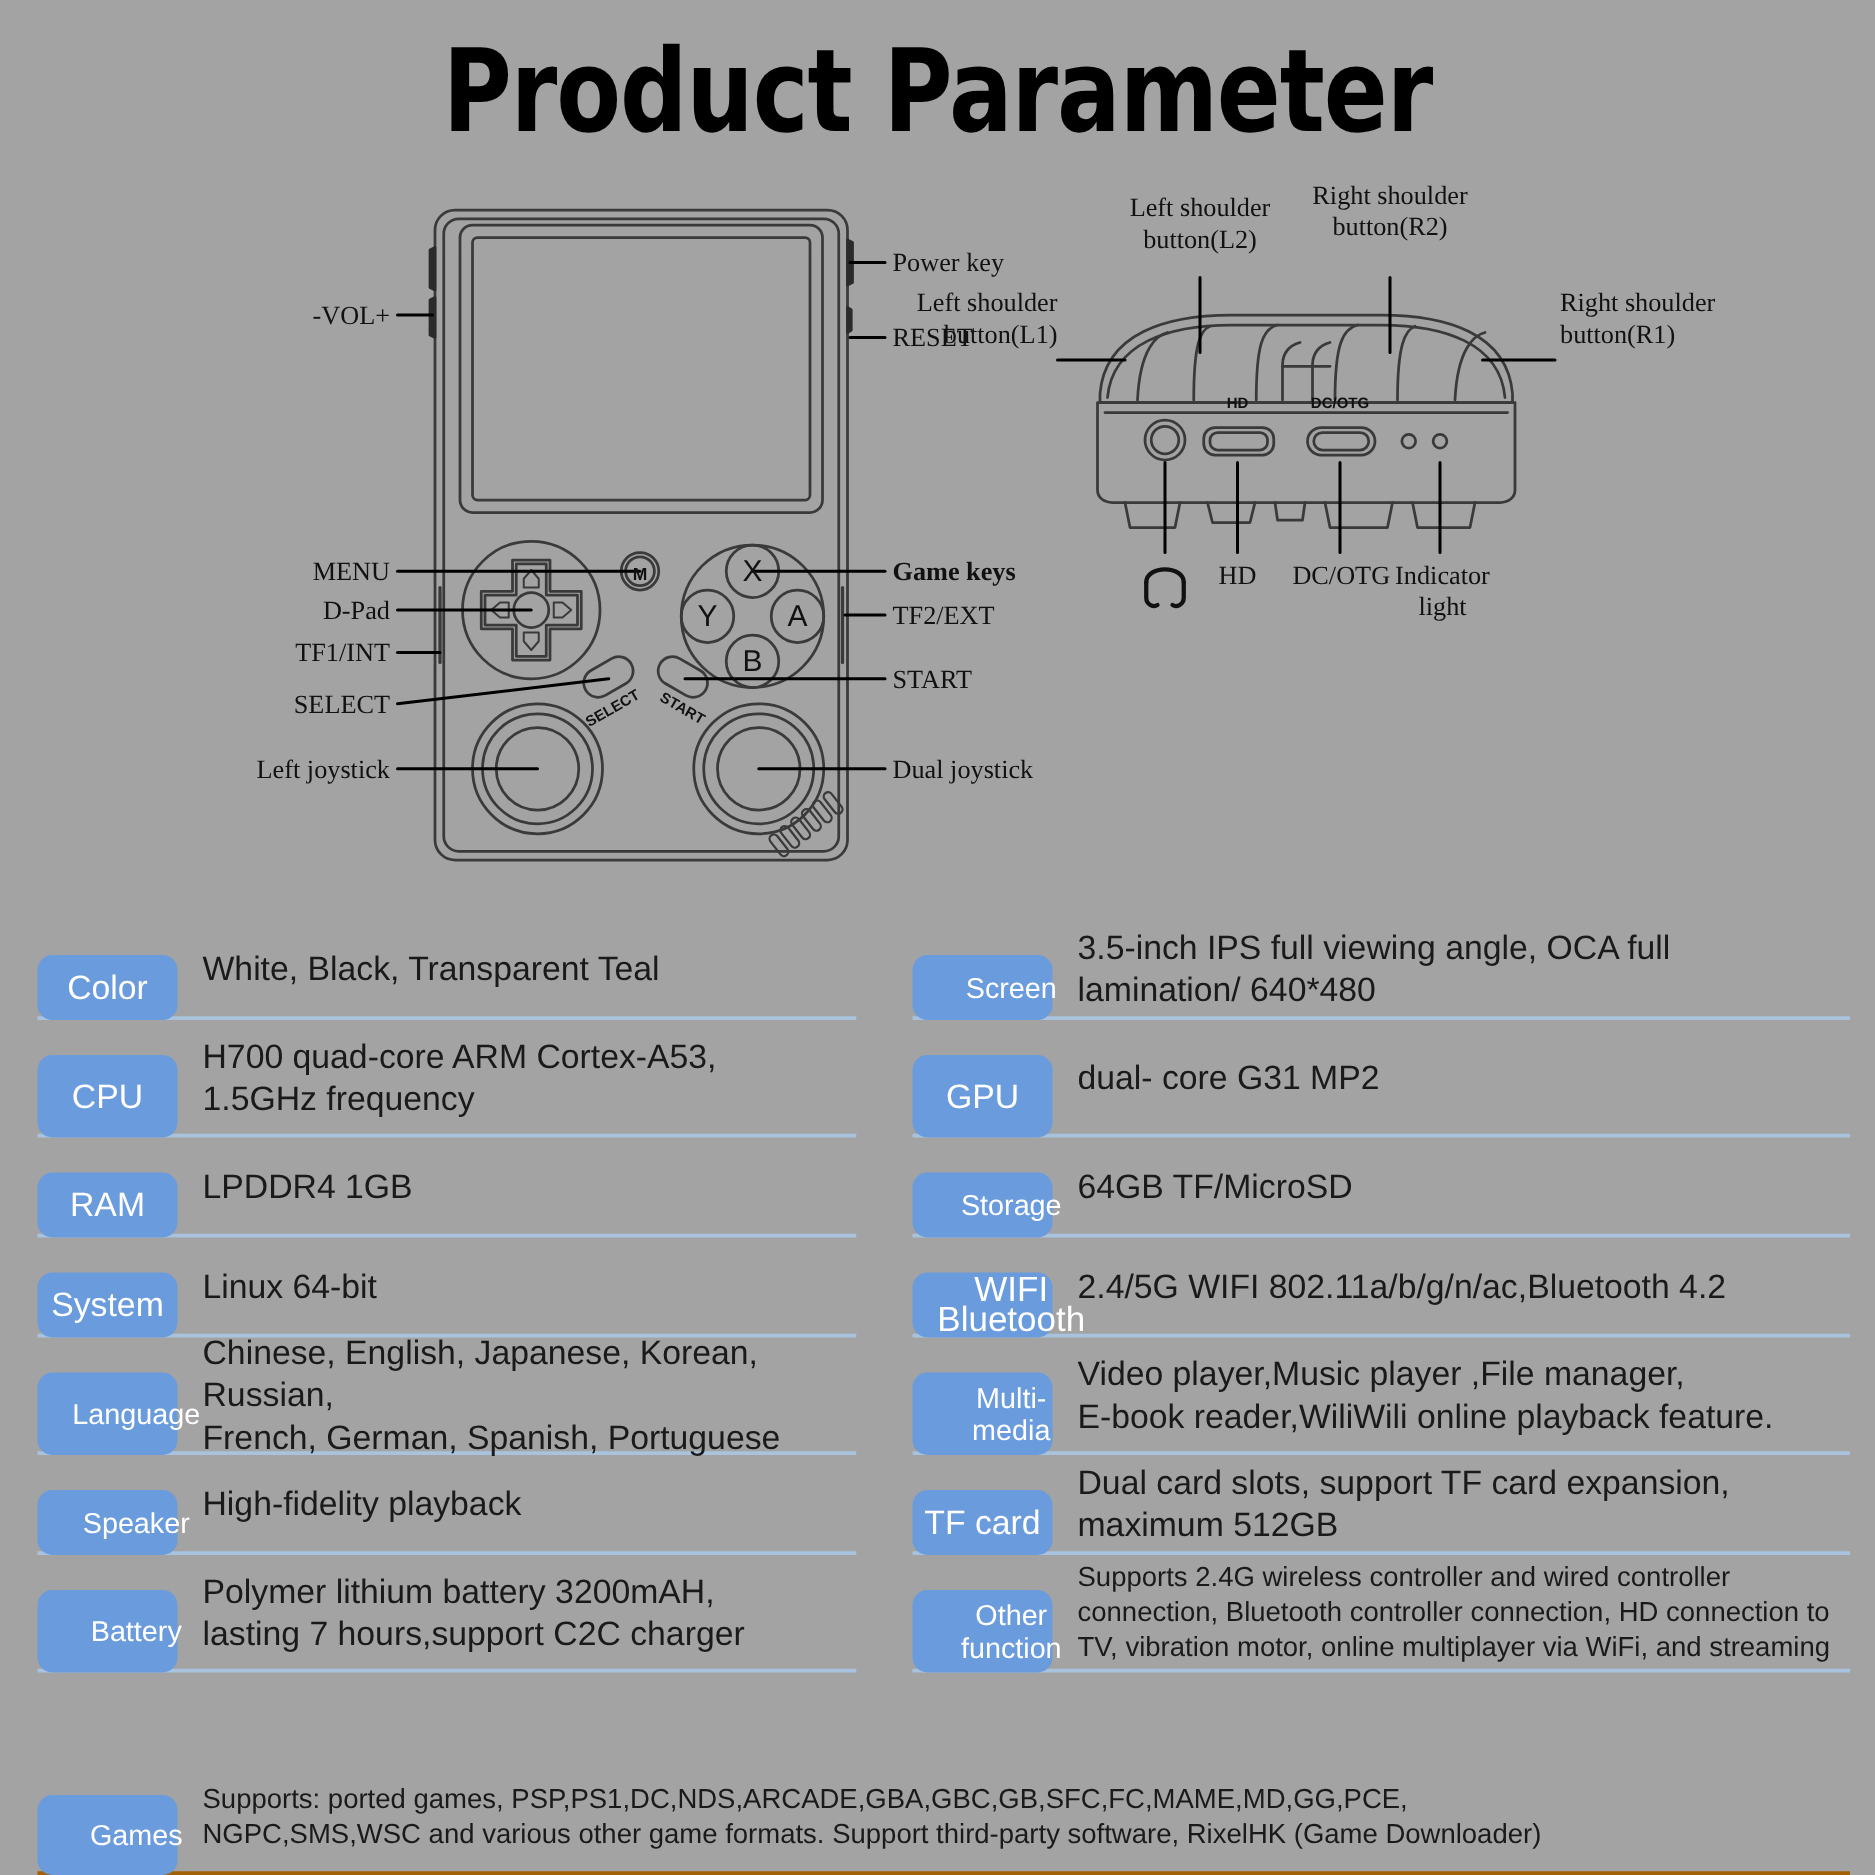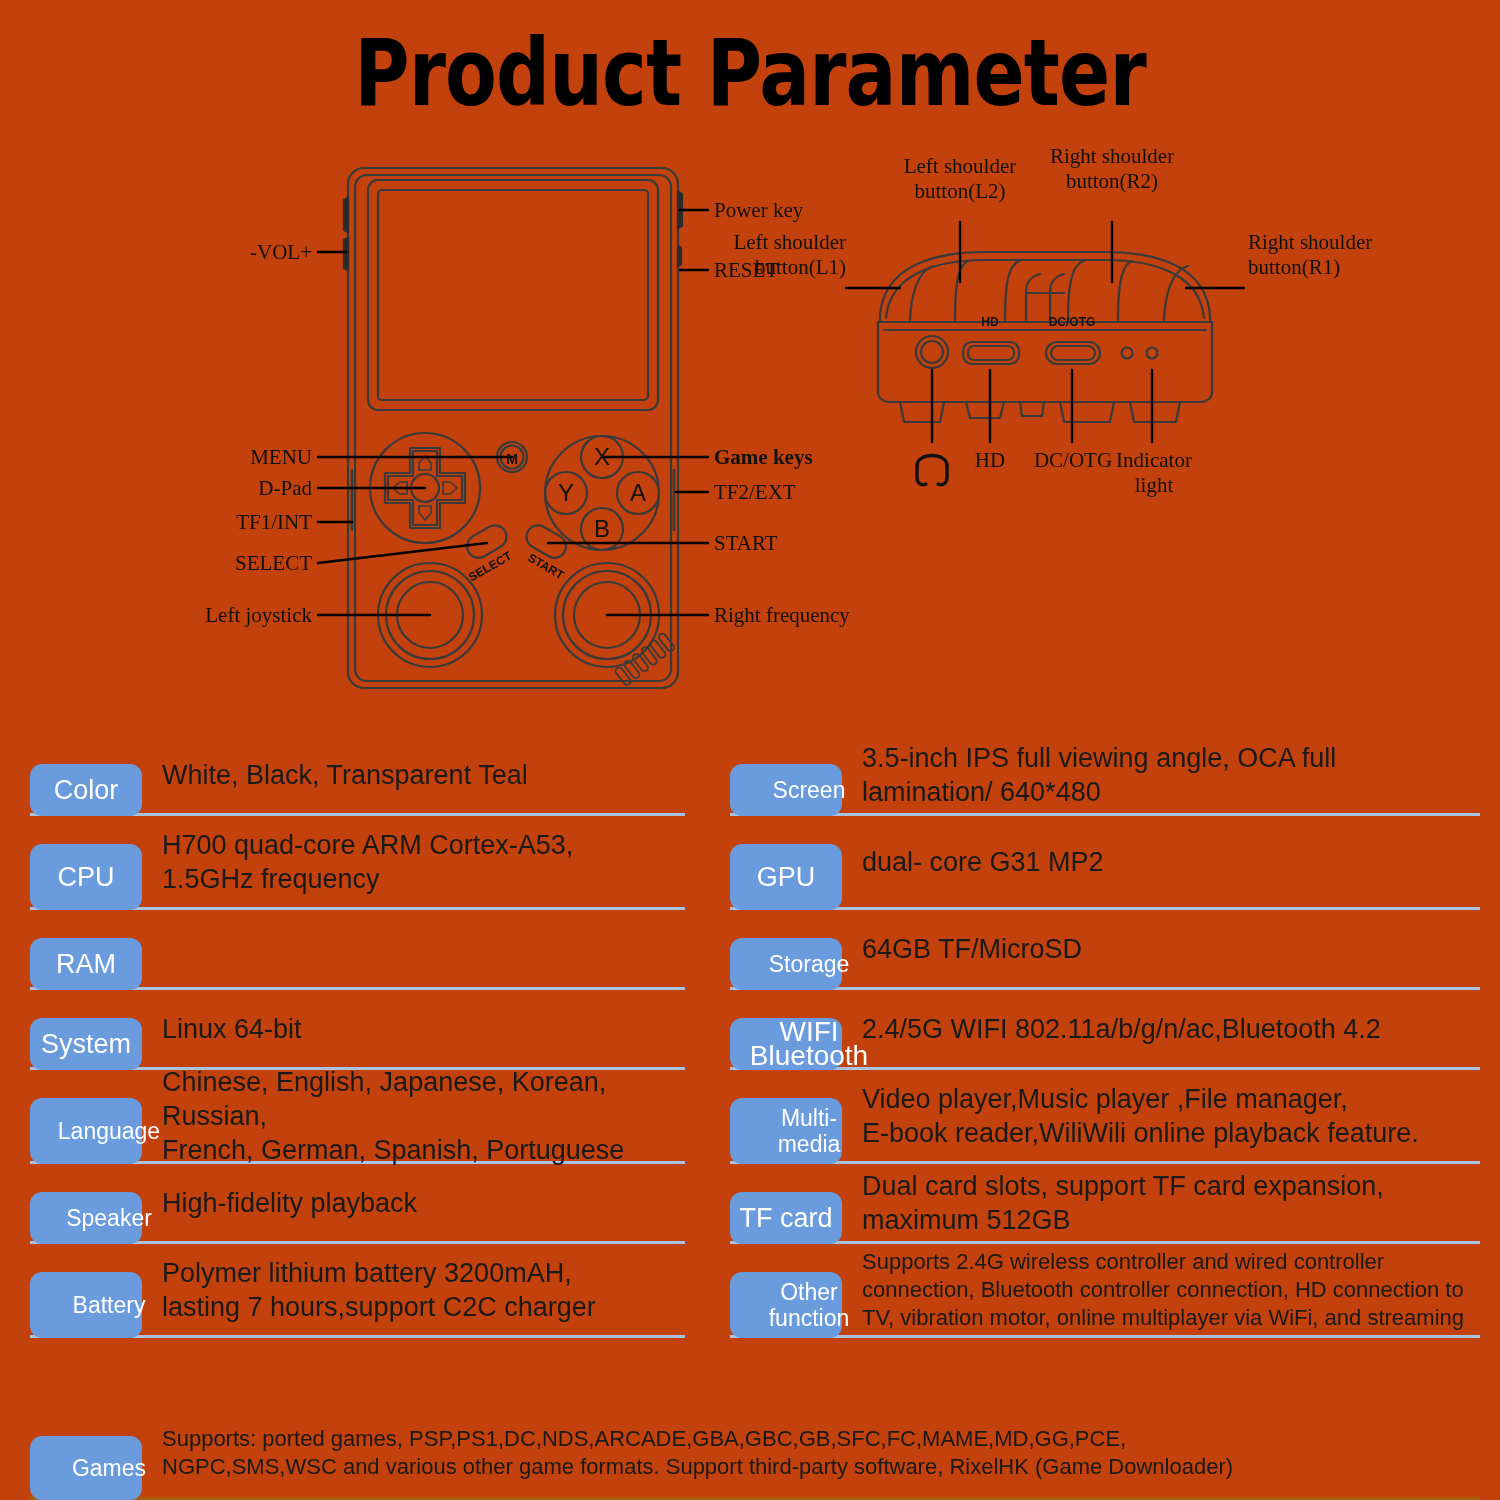--- a/index.html
+++ b/index.html
@@ -7,21 +7,21 @@
   html, body {
     width: 1500px; height: 1500px;
     background: #ffffff;
     font-family: "Liberation Sans", sans-serif;
     overflow: hidden;
   }
 
   #page {
     position: relative;
     width: 1500px; height: 1500px;
-    background: #c2410c;
+    background: #a3a3a3;
   }
 
   
   #title {
     position: absolute;
     top: 24px; left: 0; width: 1500px;
     text-align: center;
     font-family: "DejaVu Sans", sans-serif;
     font-weight: 700;
     font-size: 92px;
@@ -301,21 +301,21 @@
     <div class="lbl" style="left:714px; top:68px;">Power key</div>
 
     <div class="lbl" style="left:714px; top:128px;">RESET</div>
 
     <div class="lbl b" style="left:714px; top:315px;">Game keys</div>
 
     <div class="lbl" style="left:714px; top:350px;">TF2/EXT</div>
 
     <div class="lbl" style="left:714px; top:401px;">START</div>
 
-    <div class="lbl" style="left:714px; top:473px;">Right frequency</div>
+    <div class="lbl" style="left:714px; top:473px;">Dual joystick</div>
 
     <div class="lbl c" style="left:860px; top:24px; width:200px;">Left shoulder
 button(L2)</div>
 
     <div class="lbl c" style="left:1012px; top:14px; width:200px;">Right shoulder
 button(R2)</div>
 
     <div class="lbl r" style="left:638px; top:100px; width:208px;">Left shoulder
 button(L1)</div>
 
@@ -337,20 +337,21 @@
         <div class="chip">Color</div>
         <div class="val">White, Black, Transparent Teal</div>
       </div>
       <div class="row r-h2">
         <div class="chip">CPU</div>
         <div class="val">H700 quad-core ARM Cortex-A53,
 1.5GHz frequency</div>
       </div>
       <div class="row r-h1">
         <div class="chip">RAM</div>
+        <div class="val">LPDDR4  1GB</div>
       </div>
       <div class="row r-h1">
         <div class="chip">System</div>
         <div class="val">Linux 64-bit</div>
       </div>
       <div class="row r-h2">
         <div class="chip small">Language</div>
         <div class="val">Chinese, English, Japanese, Korean, Russian,
 French, German, Spanish, Portuguese</div>
       </div>

